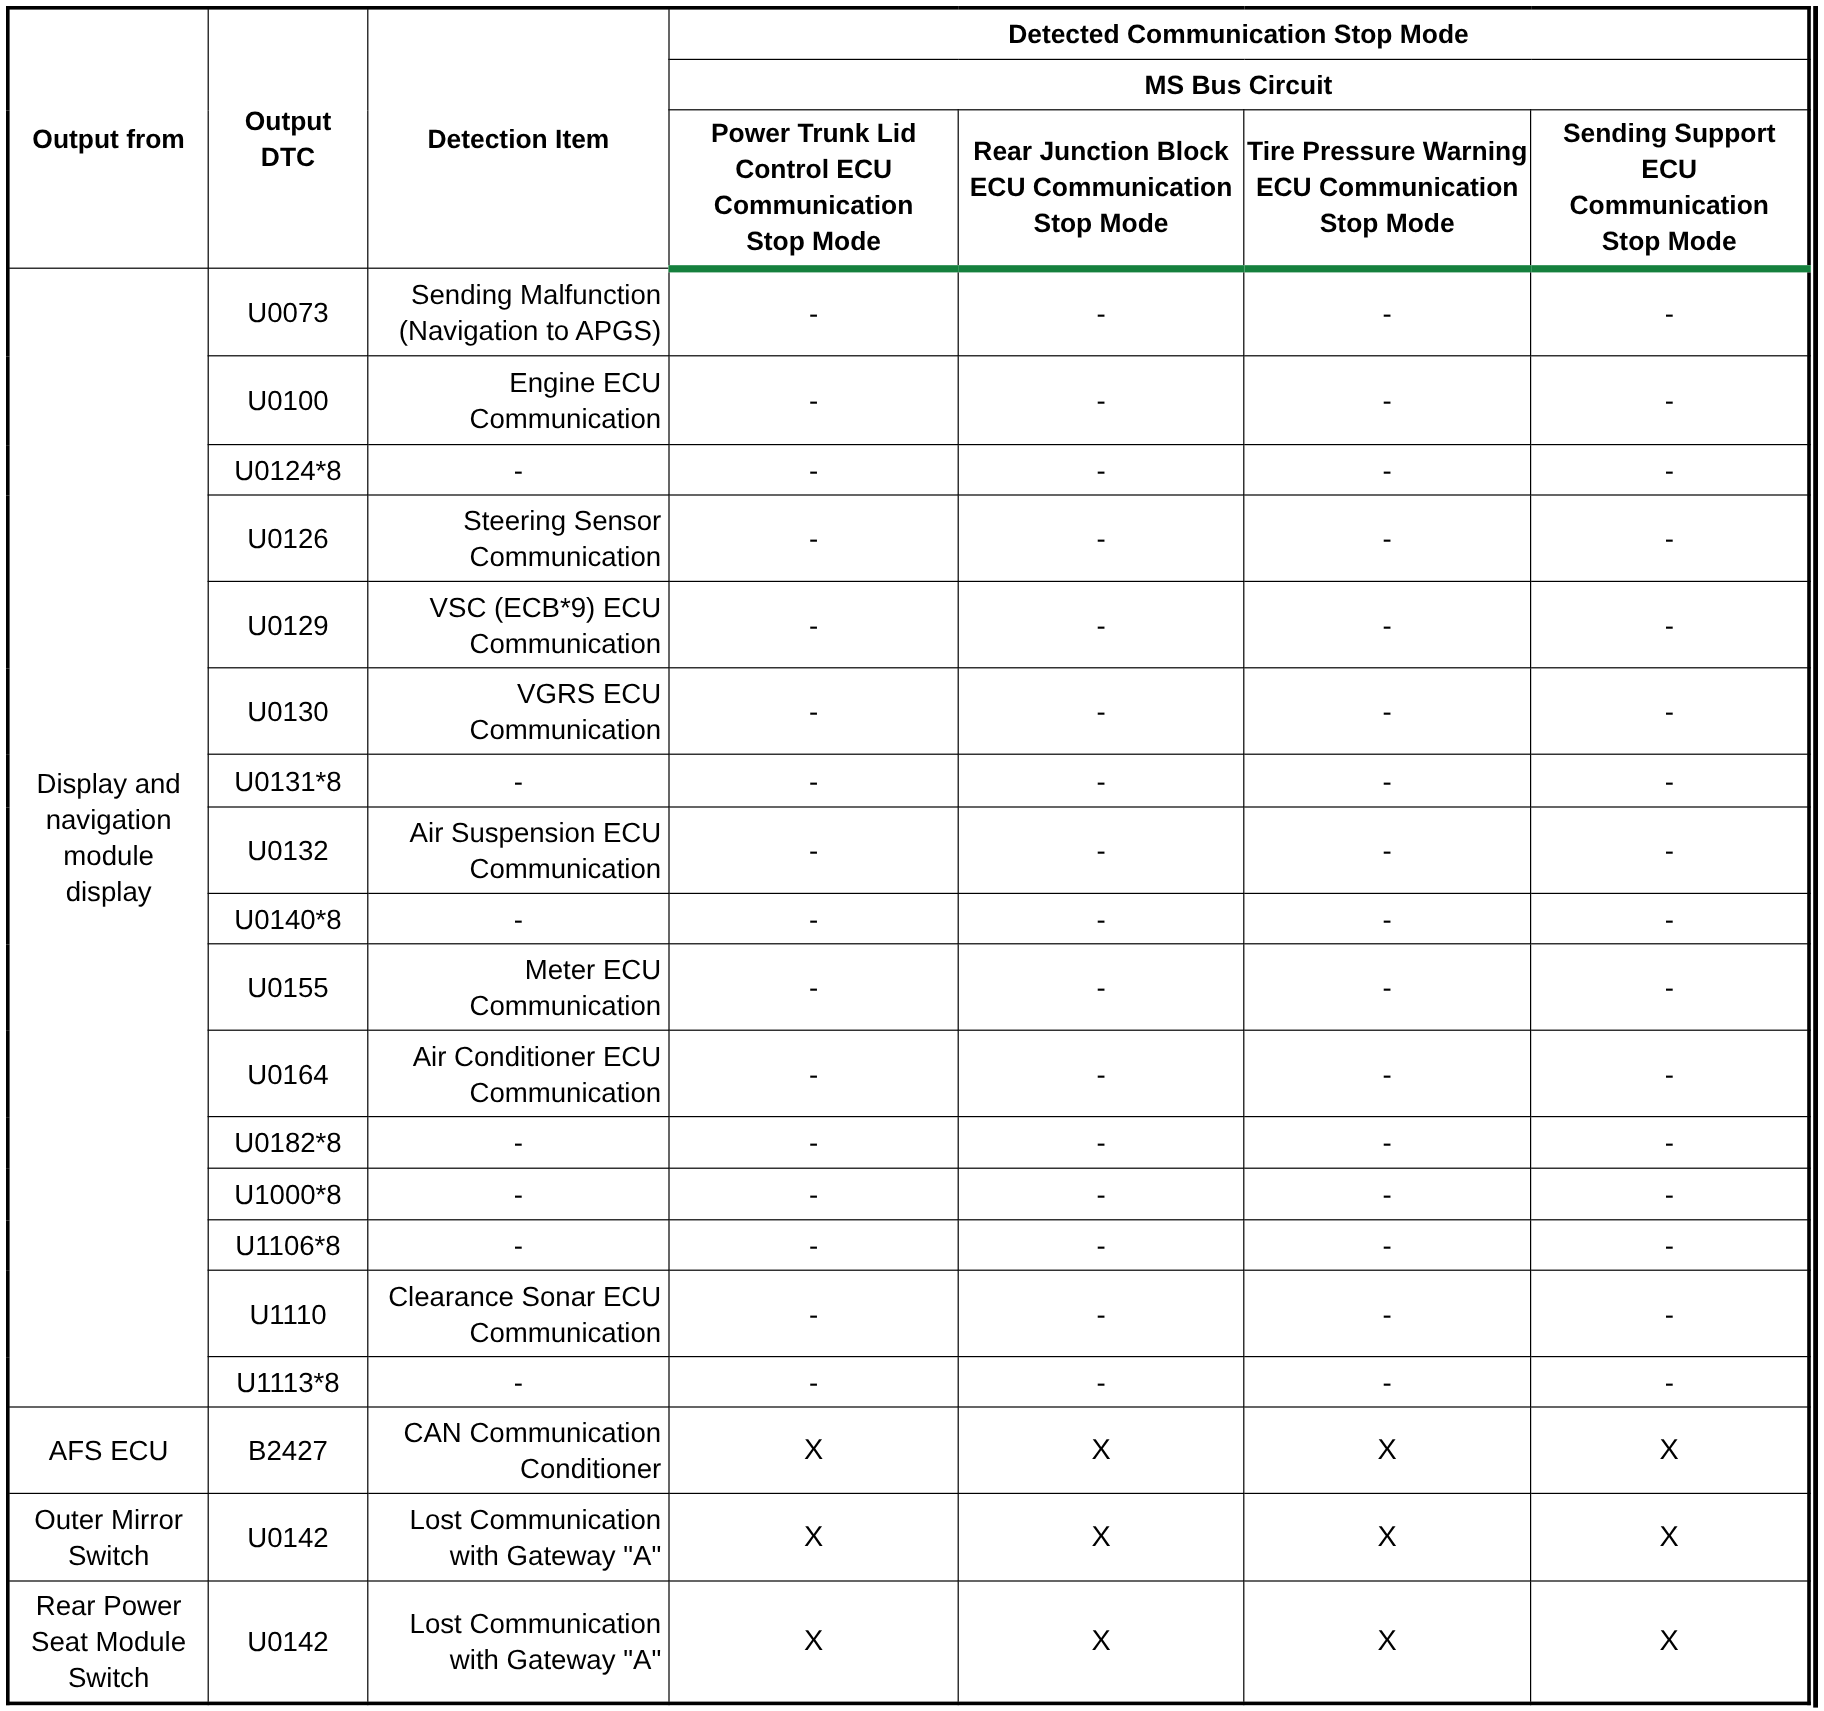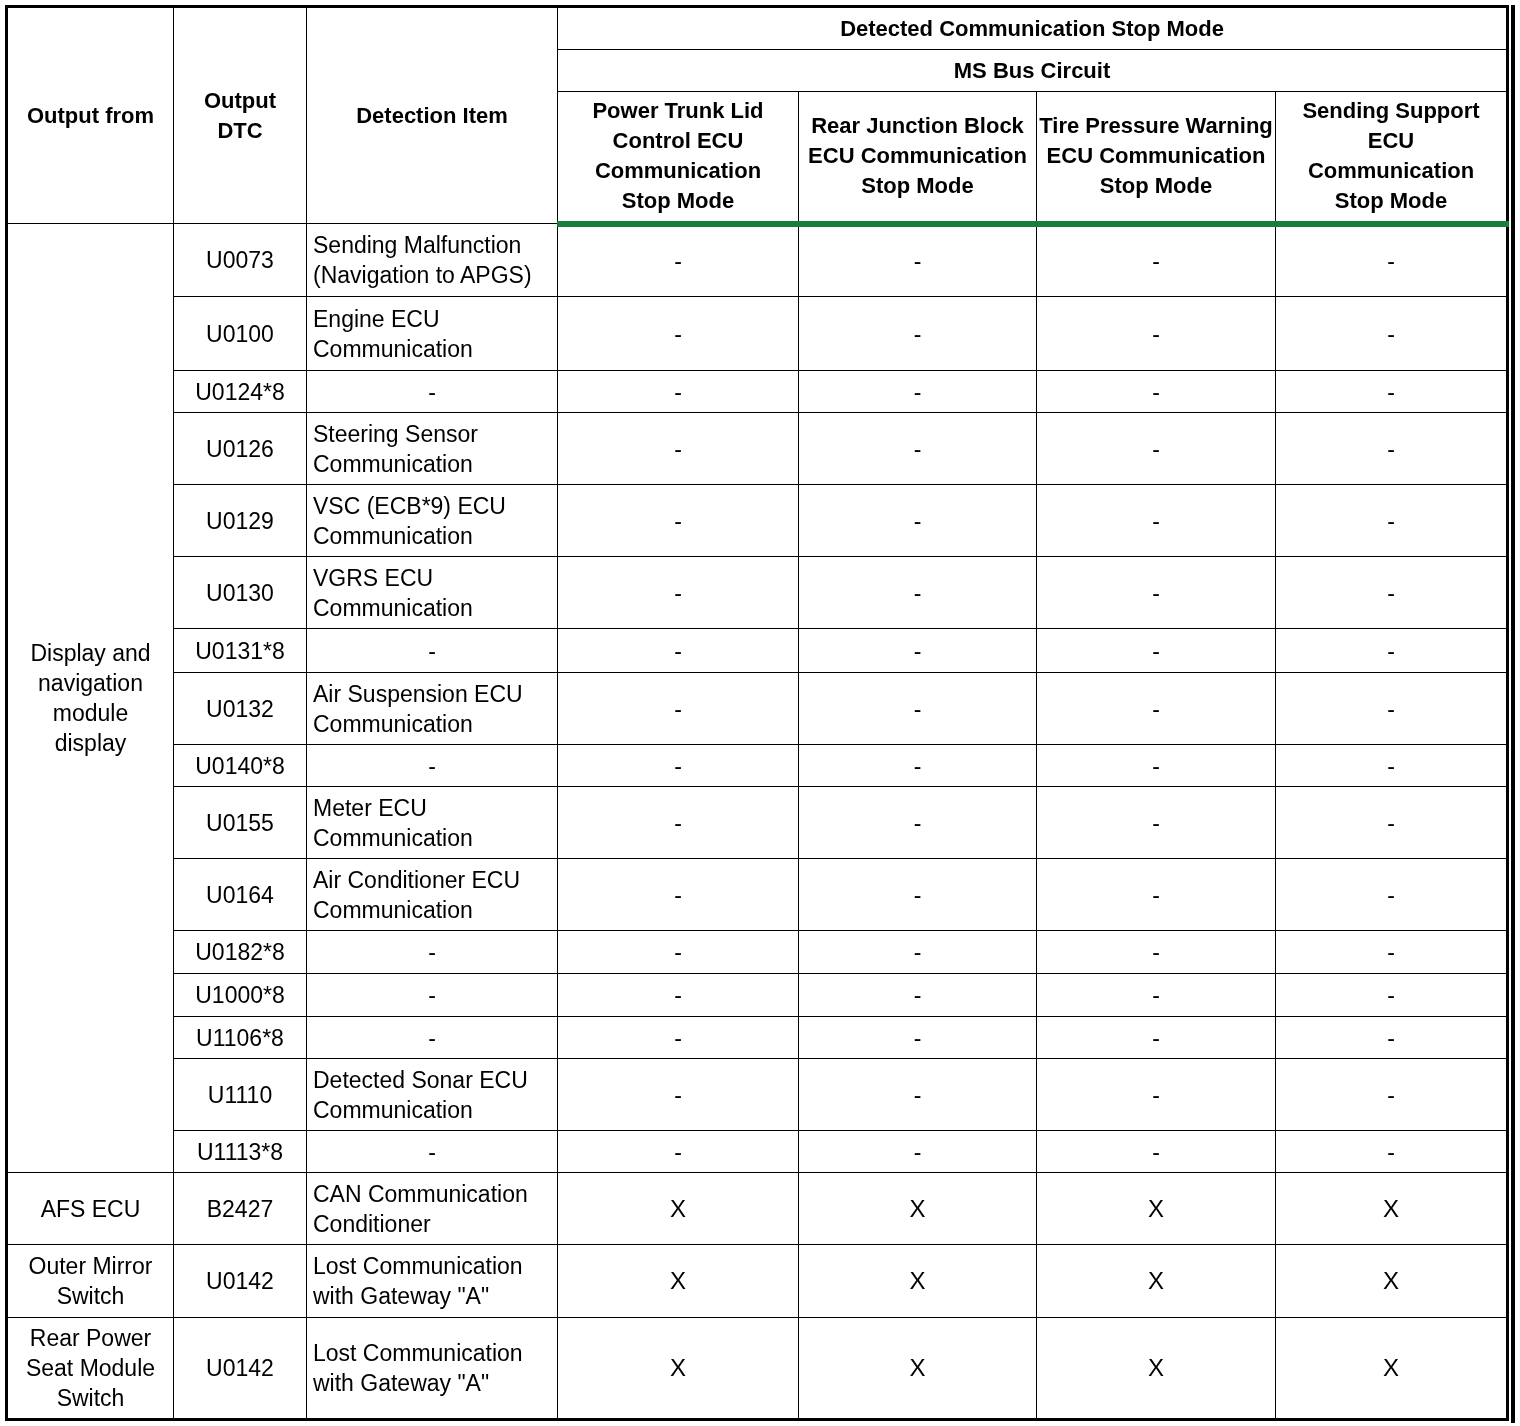--- a/index.html
+++ b/index.html
@@ -5,21 +5,21 @@
   html, body { margin: 0; padding: 0; background: #ffffff; }
   body { width: 1520px; height: 1426px; position: relative; overflow: hidden;
          font-family: "Liberation Sans", "DejaVu Sans", sans-serif; color: #000; }
   .right-rule { position: absolute; left: 1511px; top: 5px; width: 4px; height: 1418px; background: #000; }
   table.dtc { position: absolute; left: 5px; top: 5px; border-collapse: collapse;
               table-layout: fixed; width: 1501px; border: 3px solid #000; }
   table.dtc td, table.dtc th { border: 1.5px solid #000; padding: 0 6px; font-size: 23px;
               line-height: 30px; text-align: center; vertical-align: middle; overflow: hidden; }
   table.dtc th { font-weight: bold; font-size: 22px; }
   table.dtc thead tr:last-child th { border-bottom: 6px solid #15803d; }
-  table.dtc td.left { text-align: left; }
+  table.dtc td.left { text-align: right; }
   td.mark { font-size: 23px; }
   td.mark.x { font-size: 24px; }
 </style>
 </head>
 <body>
 
 <div class="right-rule"></div>
 
 <table class="dtc">
   <colgroup>
@@ -158,21 +158,21 @@
     <tr style="height:42px">
       <td>U1106*8</td>
       <td>-</td>
       <td class="mark">-</td>
       <td class="mark">-</td>
       <td class="mark">-</td>
       <td class="mark">-</td>
     </tr>
     <tr style="height:72px">
       <td>U1110</td>
-      <td class="left">Detected Sonar ECU Communication</td>
+      <td class="left">Clearance Sonar ECU Communication</td>
       <td class="mark">-</td>
       <td class="mark">-</td>
       <td class="mark">-</td>
       <td class="mark">-</td>
     </tr>
     <tr style="height:42px">
       <td>U1113*8</td>
       <td>-</td>
       <td class="mark">-</td>
       <td class="mark">-</td>

